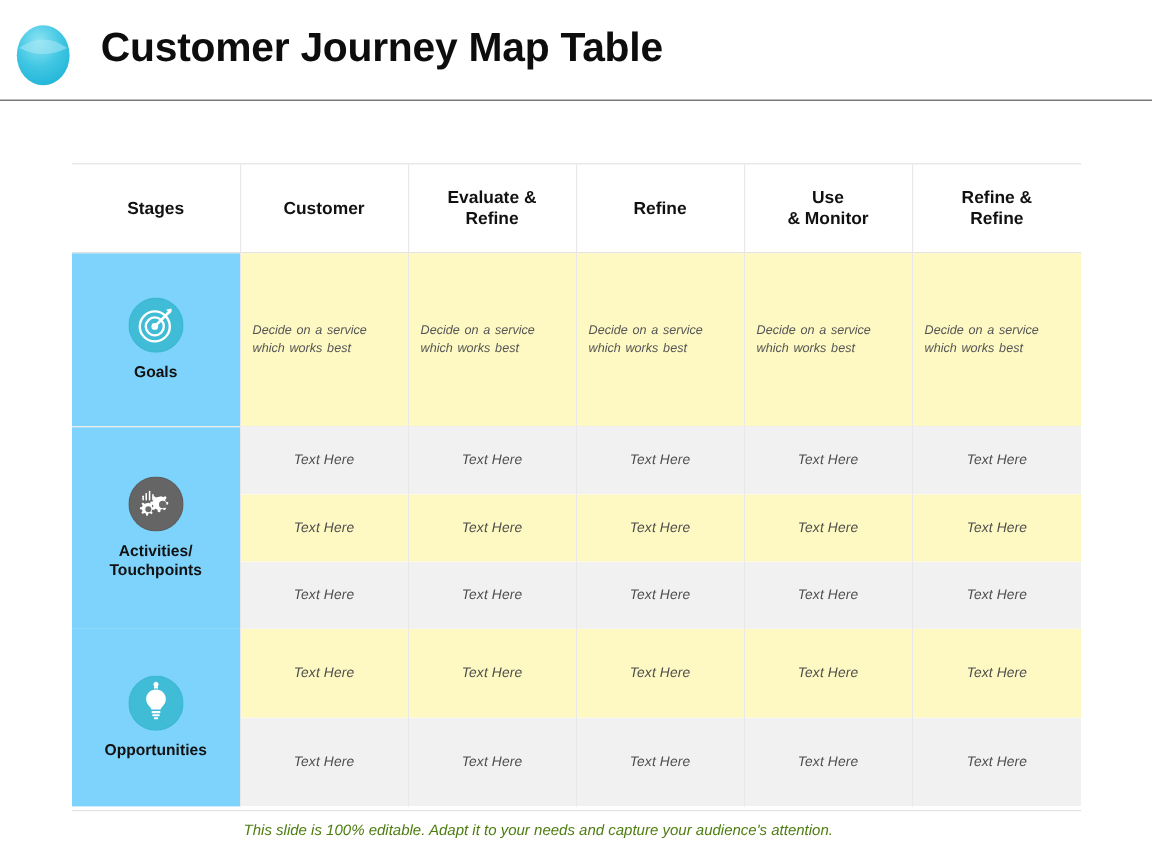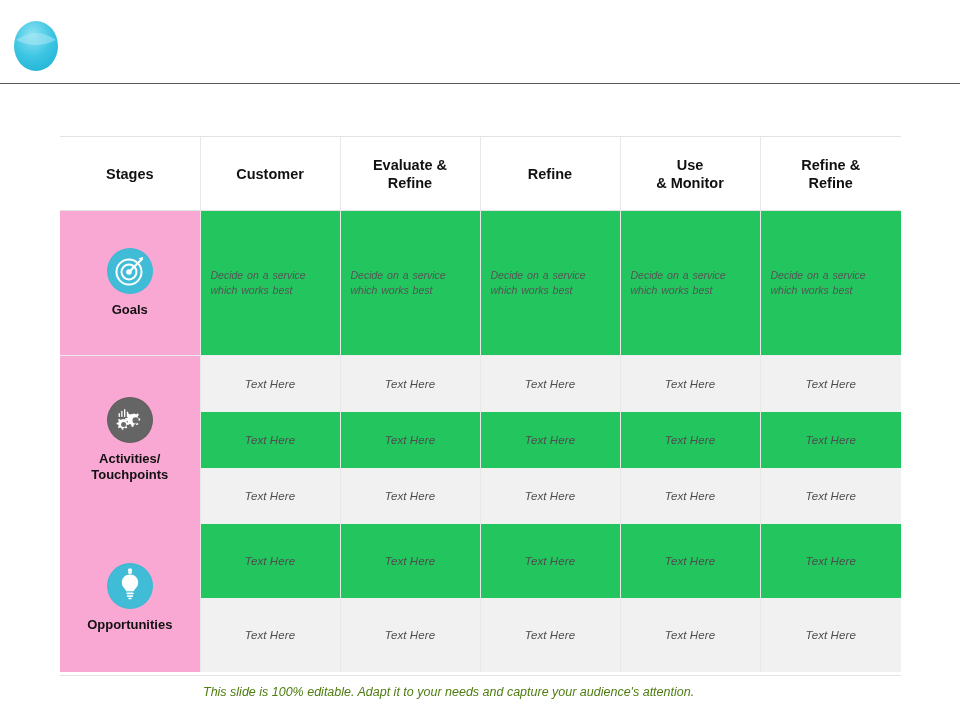--- a/index.html
+++ b/index.html
@@ -80,21 +80,21 @@
     font-weight: bold;
     color: #111111;
     text-align: center;
     line-height: 18px;
   }
   .hdr-row th.col-div { border-left: 1px solid #e8e8e8; }
 
   
   td.stage-cell {
     text-align: center;
-    background: #f9a8d4;
+    background: #7dd3fc;
     border-bottom: 1px solid #ededed;
   }
   td.stage-cell.no-rule { border-bottom: 0; }
   .stage-inner {
     display: flex;
     flex-direction: column;
     align-items: center;
     justify-content: center;
   }
   .stage-icon {
@@ -114,21 +114,21 @@
 
   
   td.data-cell {
     border-left: 1px solid #e8e8e8;
     font-size: 11px;
     color: #4a4a4a;
     text-align: center;
     position: relative;
   }
   td.data-cell.shaded { background: #f1f1f1; }
-  td.data-cell.plain  { background: #22c55e; }
+  td.data-cell.plain  { background: #fef9c3; }
   td.data-cell.rule-b { border-bottom: 1px solid #ededed; }
 
   .goal-text {
     font-style: italic;
     font-size: 10.5px;
     color: #555555;
     line-height: 15px;
     text-align: left;
     padding-left: 10px;
     padding-right: 6px;
@@ -177,20 +177,21 @@
           <stop offset="0%" stop-color="#8fe3f2"></stop>
           <stop offset="55%" stop-color="#3fc6e3"></stop>
           <stop offset="100%" stop-color="#21b4d6"></stop>
         </radialGradient>
       </defs>
       <ellipse cx="24" cy="26" rx="22" ry="25" fill="url(#sphGrad)"></ellipse>
       <path d="M4 20 Q24 6 44 20 Q24 30 4 20 Z" fill="#a9e8f6" opacity="0.55"></path>
     </svg>
   </span>
 
+  <div class="title-text">Customer Journey Map Table</div>
   <div class="header-rule"></div>
 </div>
 
 <table class="journey-table">
   <colgroup>
     <col class="c-stage">
       <col class="c-data">
       <col class="c-data">
       <col class="c-data">
       <col class="c-data">

